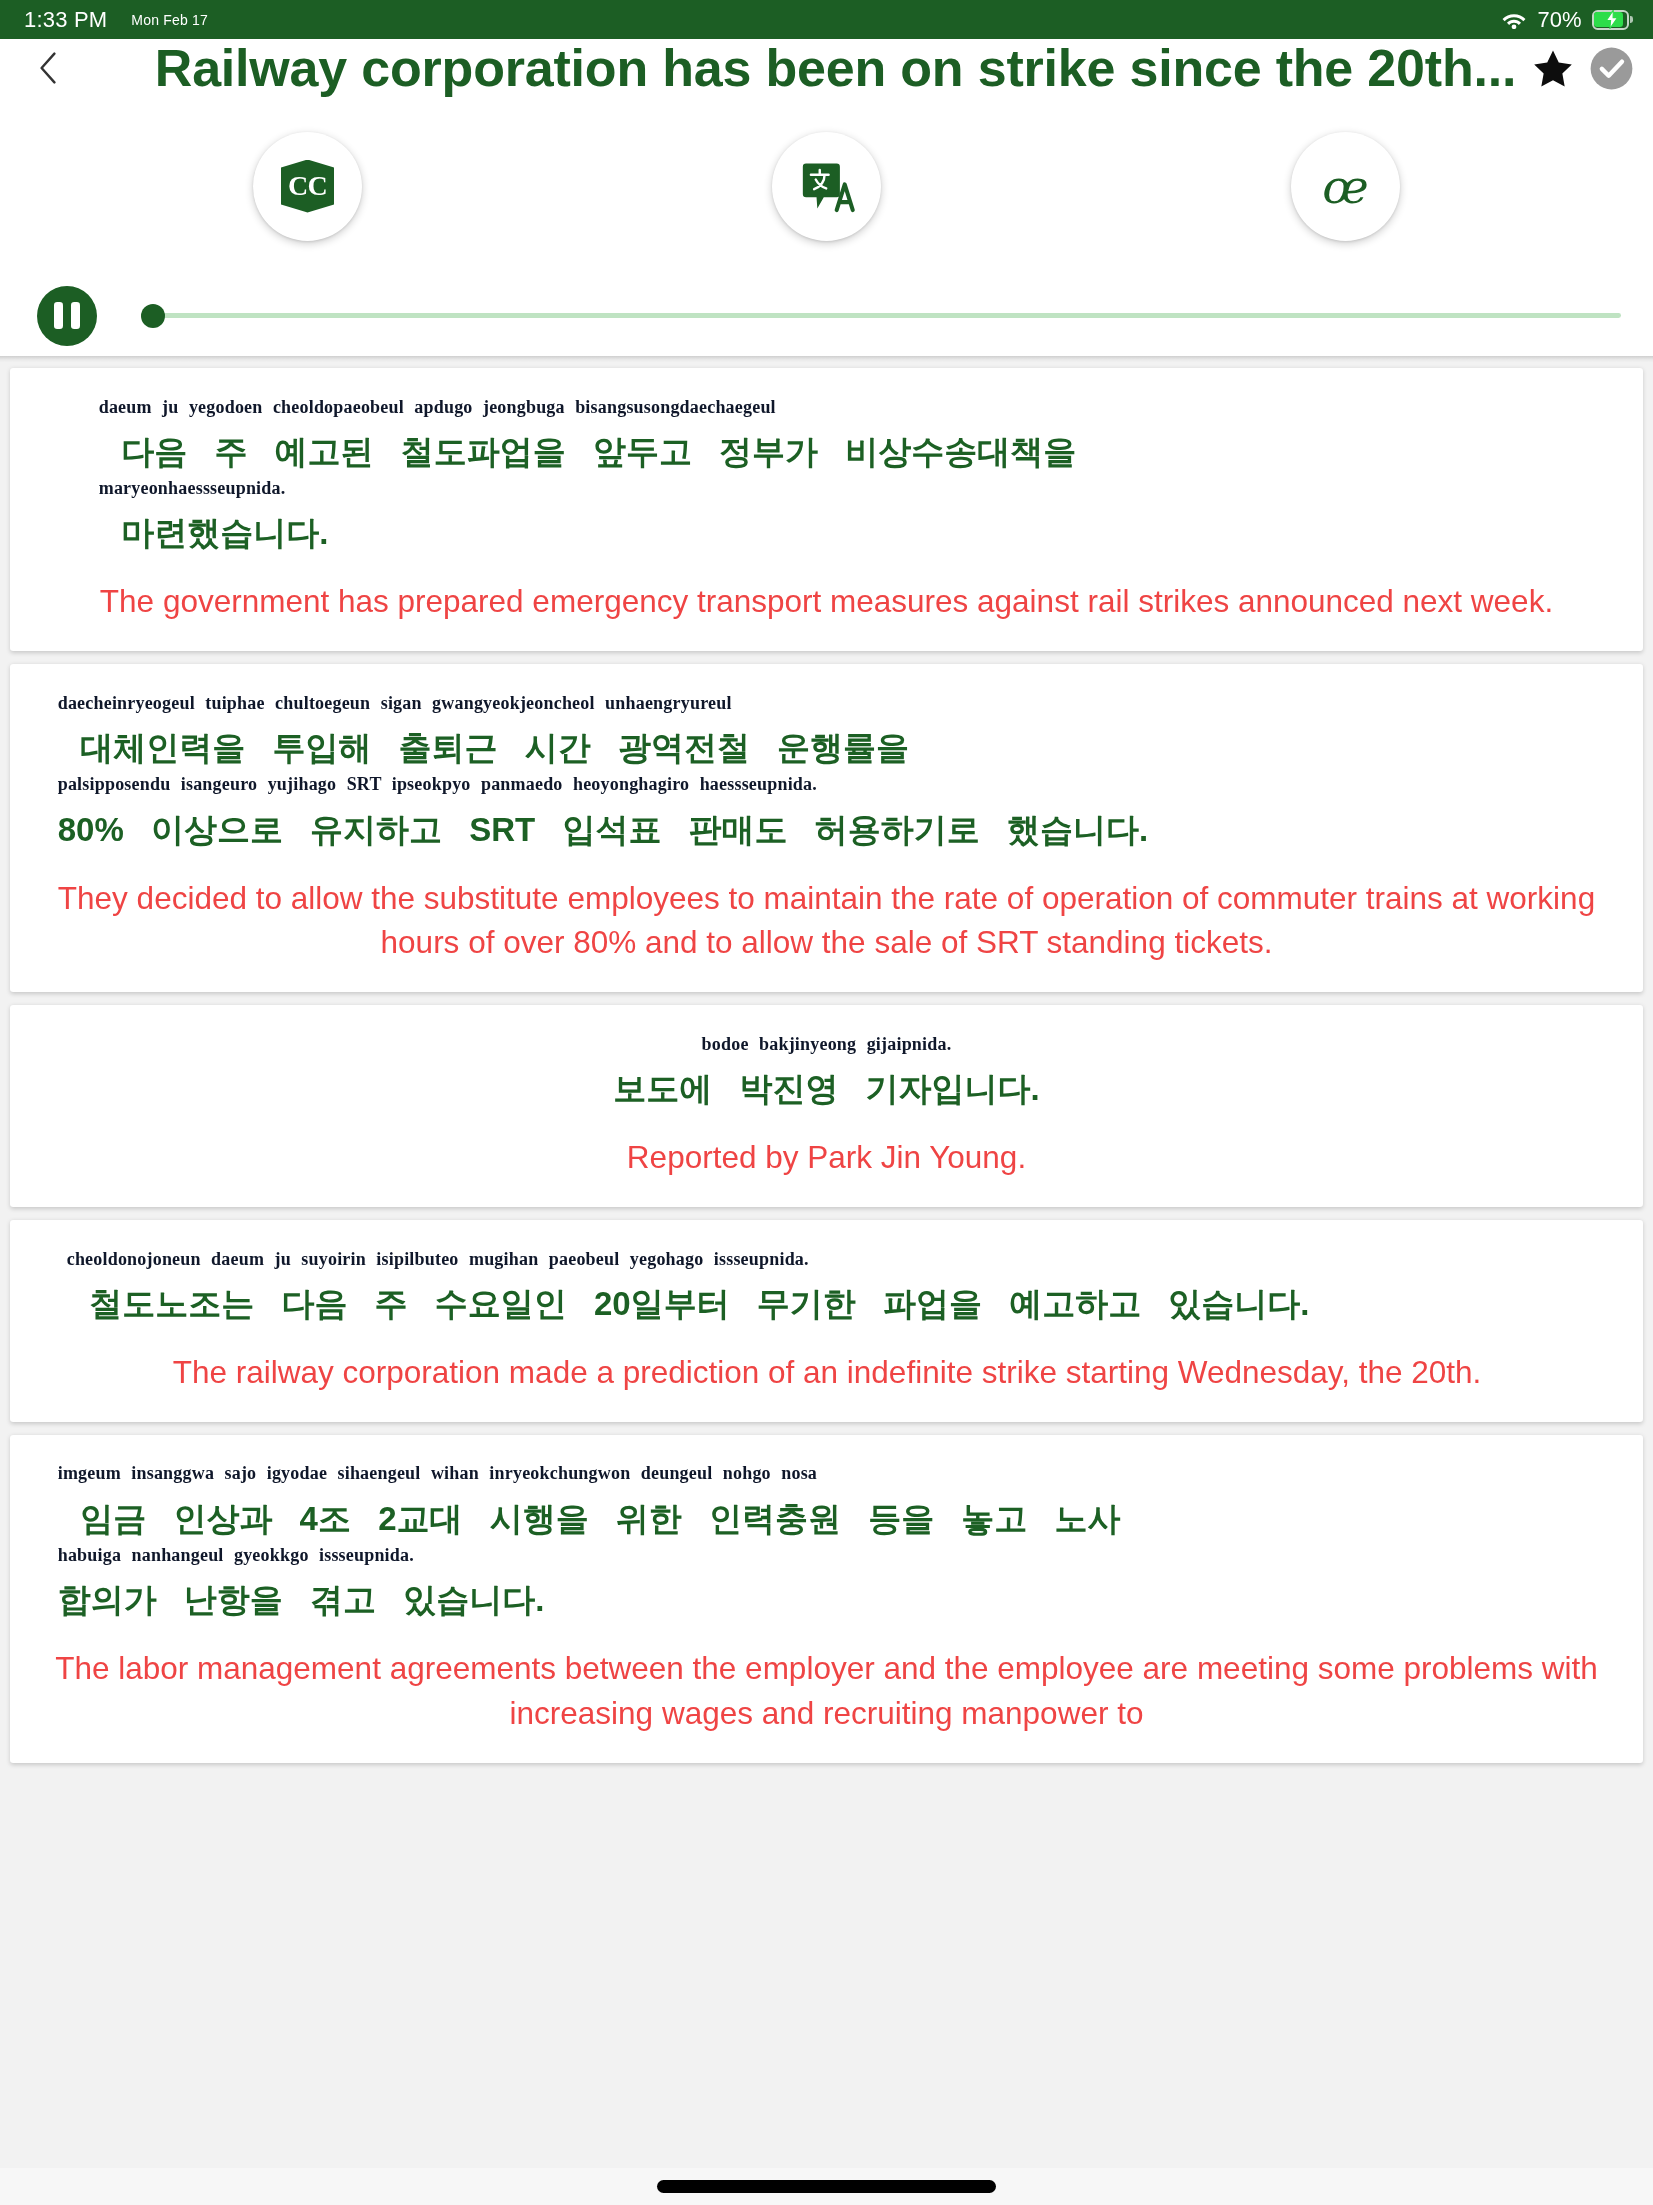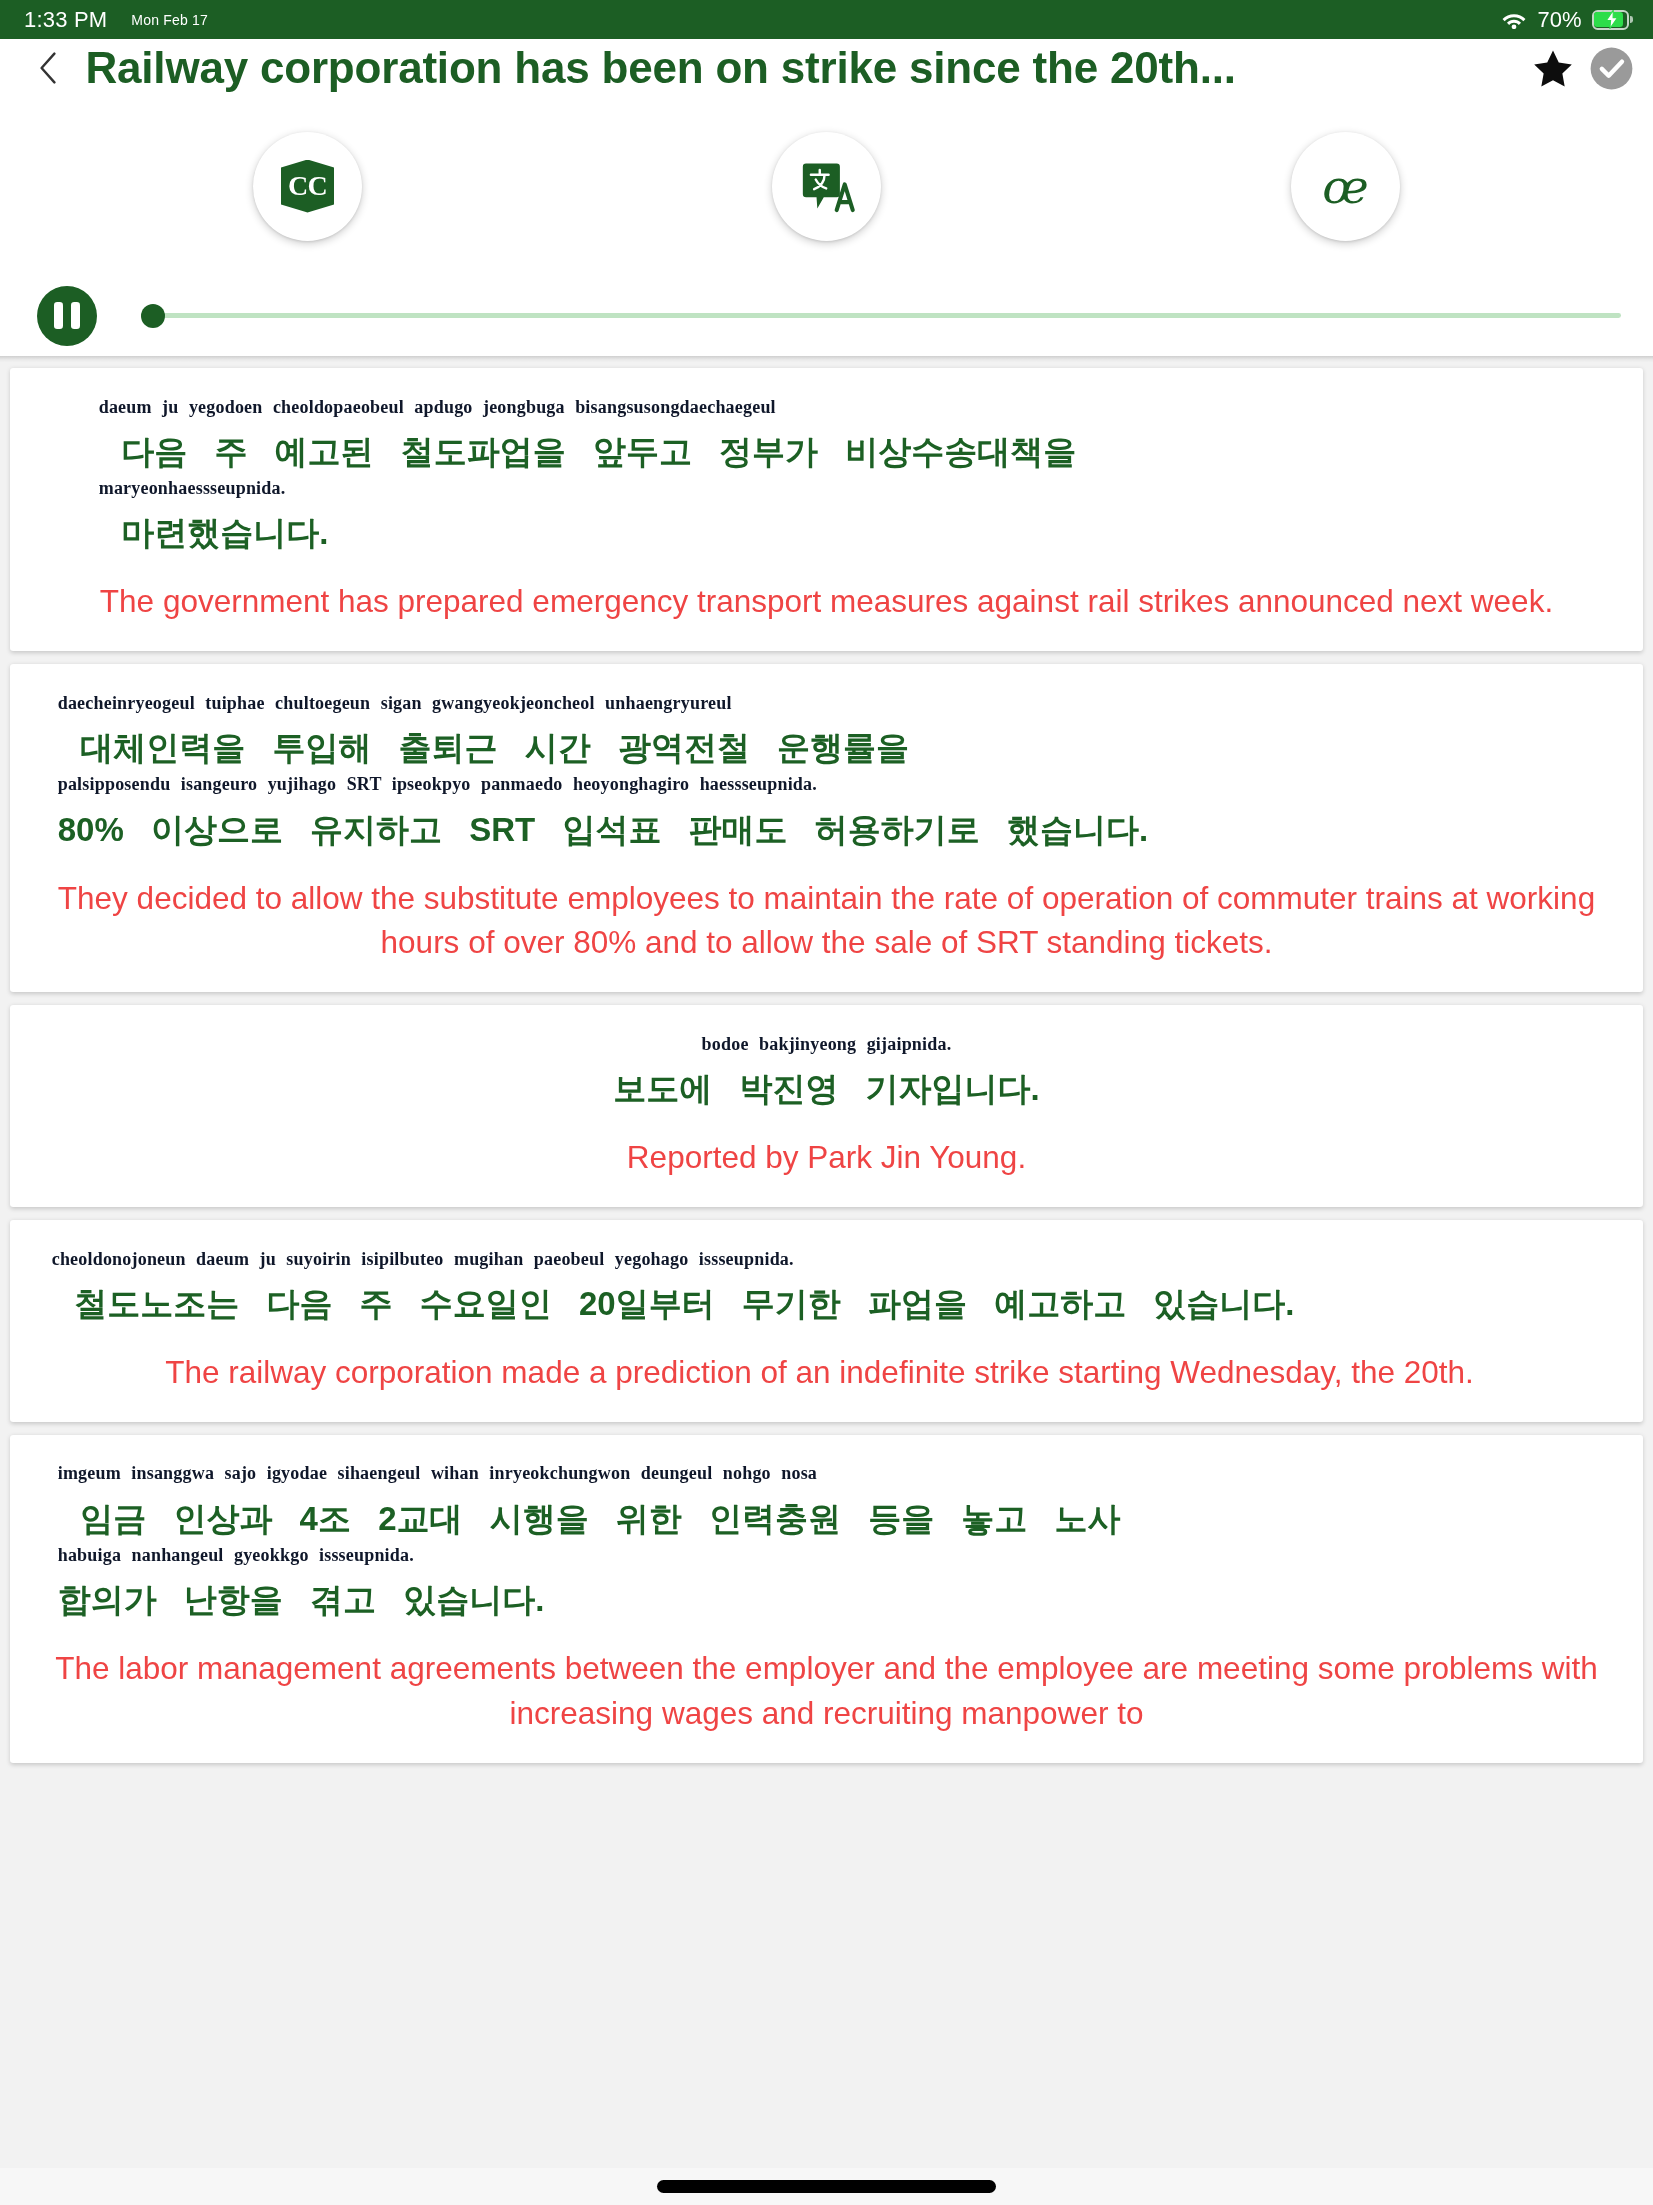--- a/index.html
+++ b/index.html
@@ -50,22 +50,22 @@
     position:relative;
   }
   #back-button{
     width:47px; height:47px;
     display:flex; align-items:center; justify-content:center;
     flex:0 0 auto; cursor:pointer;
   }
   .chev{ width:18px; height:32px; }
   #page-title{
     flex:1 1 auto;
-    text-align:left;
-    font-size:44px;
+    text-align:right;
+    font-size:52px;
     font-weight:bold;
     color:#1c5e24;
     white-space:nowrap;
     overflow:hidden;
     text-overflow:ellipsis;
     padding:0 14.5px;
     letter-spacing:-0.2px;
   }
   #star-button{ width:45px; height:45px; display:flex; align-items:center; justify-content:center; flex:0 0 auto; cursor:pointer; margin-right:11.3px;}
   #check-button{ width:48px; height:48px; display:flex; align-items:center; justify-content:center; flex:0 0 auto; cursor:pointer; }
@@ -150,21 +150,21 @@
     margin-top:12px;
   }
   .english{
     font-size:31.5px; color:#ef4444; text-align:center;
     line-height:1.42; margin-top:24px; font-weight:400;
   }
   .card.c1 .line-block, .card.c2 .line-block,
   .card.c4 .line-block, .card.c5 .line-block{ text-align:left; }
   .card.c1{ padding-left:89px; }
   .card.c2{ padding-left:48px; }
-  .card.c4{ padding-left:42px; }
+  .card.c4{ padding-left:57px; }
   .card.c5{ padding-left:48px; }
   .card.c1 .english, .card.c2 .english,
   .card.c4 .english, .card.c5 .english{ margin-left:-57px; }
   .card.c2 .english, .card.c5 .english{ margin-left:-16px; }
   .card.c4 .english{ margin-left:-24px; }
   .indent-h{ padding-left:22.6px; }
 
   
   #home-indicator-bar{
     position:absolute; left:0; bottom:0; width:100%; height:37px;

